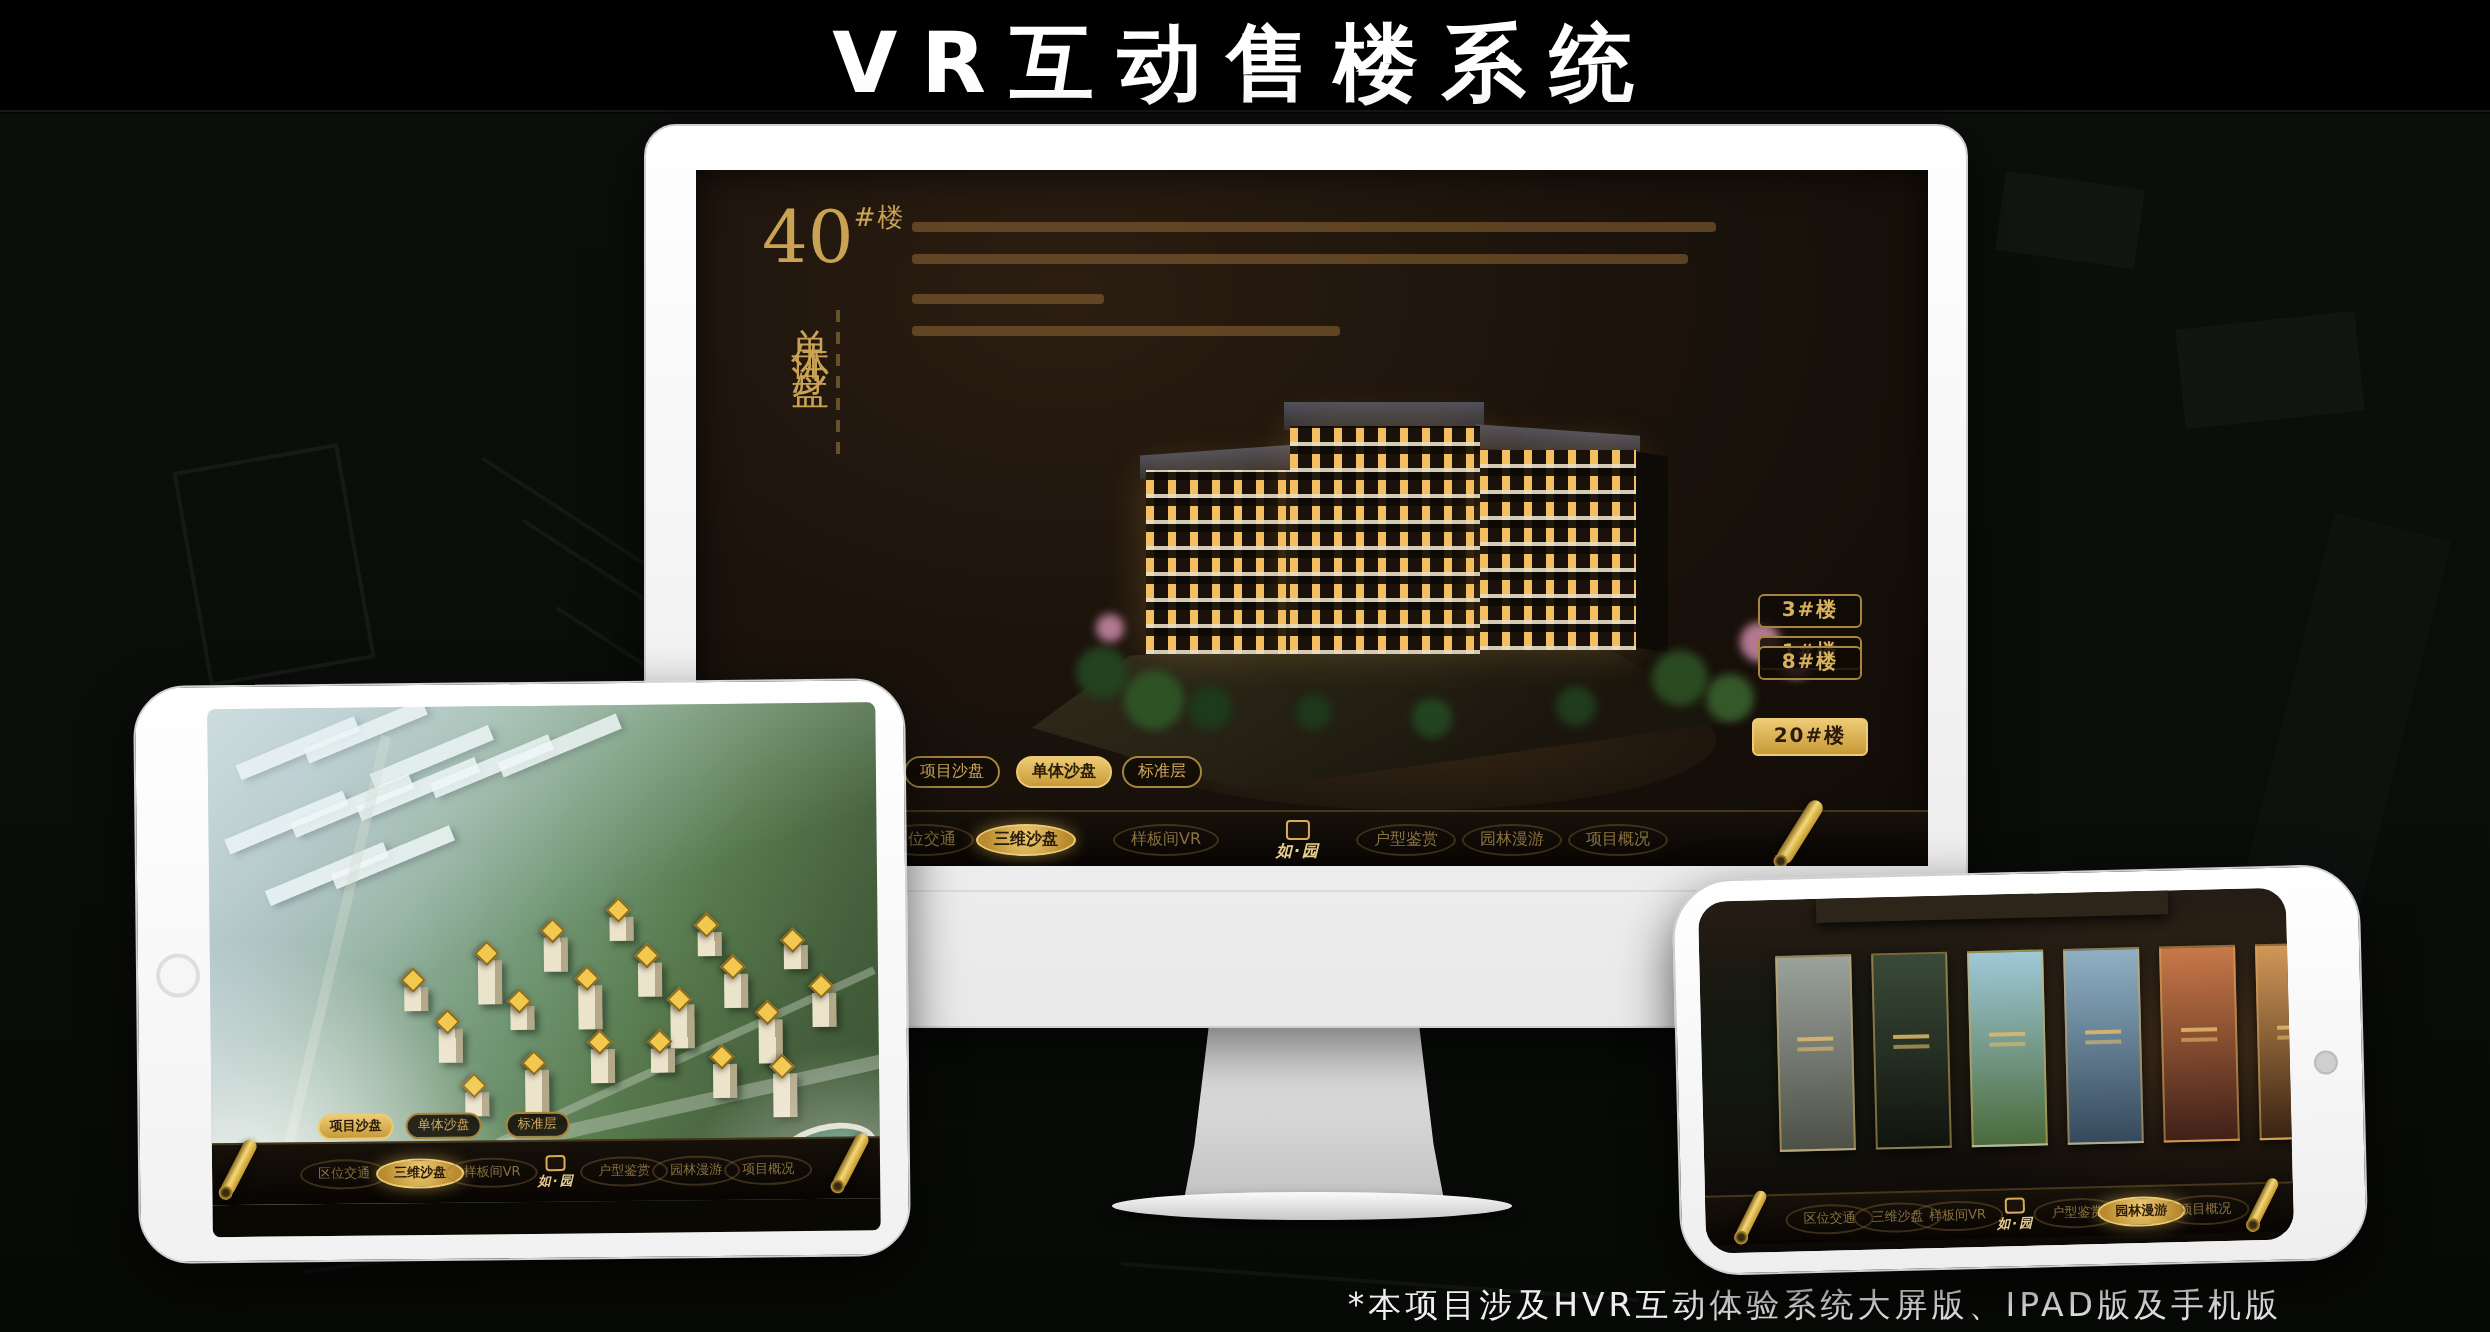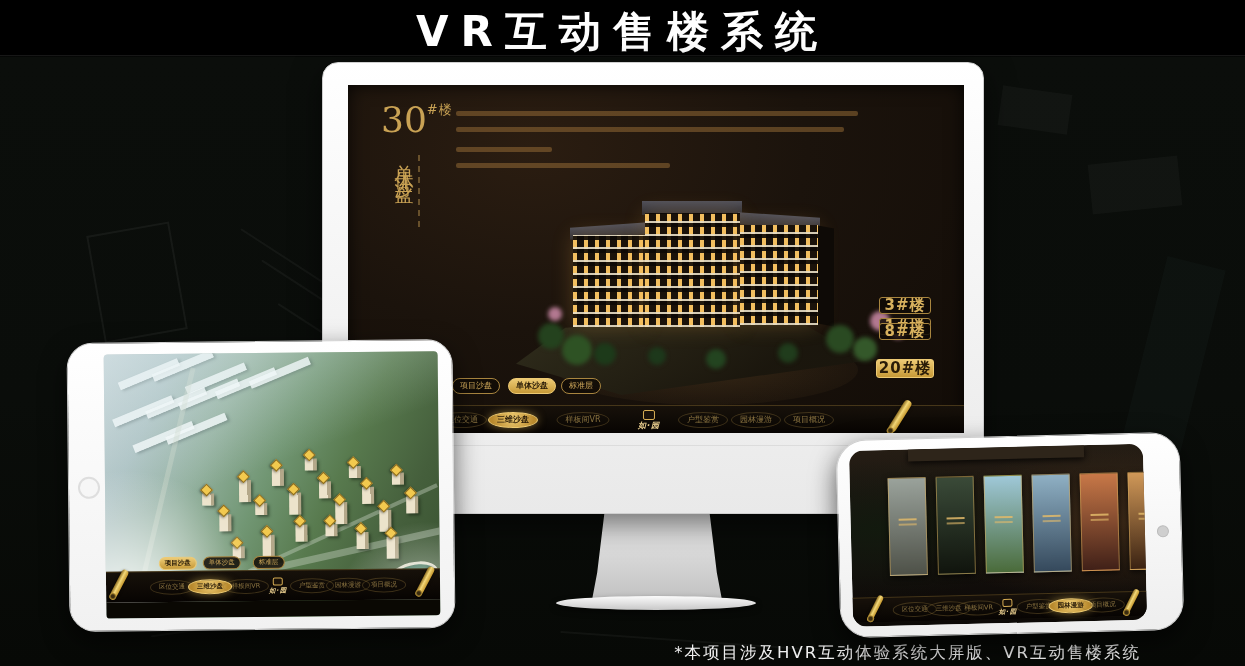--- a/index.html
+++ b/index.html
@@ -89,21 +89,21 @@
     position:absolute;left:44px;top:64px;writing-mode:vertical-rl;
     font-family:"DejaVu Serif","Liberation Serif",serif;
     font-size:19px;letter-spacing:7px;color:#c9a254;
   }
   .vert-dashes{position:absolute;left:70px;top:70px;width:2px;}
   .vert-dashes i{display:block;width:2px;height:6px;margin-bottom:5px;background:rgba(190,150,80,0.45);}
   .desc-line{position:absolute;height:4.5px;border-radius:2px;background:rgba(155,112,55,0.5);}
   .floor-btn{
     position:absolute;left:531px;width:50px;height:15px;border-radius:3px;
     border:1px solid #a8853f;background:rgba(16,11,6,0.85);color:#d8b15e;
-    font-size:15px;font-weight:bold;text-align:center;line-height:15px;letter-spacing:1px;
+    font-size:10px;font-weight:bold;text-align:center;line-height:15px;letter-spacing:1px;
   }
   .floor-btn.active{
     left:528px;width:56px;height:17px;line-height:17px;
     background:linear-gradient(180deg,#edca74,#c79a38);color:#2a1c08;border-color:#edca74;
   }
   
   .platform{
     position:absolute;left:168px;top:228px;width:352px;height:82px;opacity:0.95;
     background:linear-gradient(150deg,#33301e,#1a160d 70%);
     clip-path:polygon(14% 18%,76% 0,100% 58%,30% 100%,0 62%);
@@ -185,29 +185,29 @@
 <div class="bg-line" style="left:232px;top:258px;width:110px;transform:rotate(33deg);"></div>
 <div class="bg-line" style="left:252px;top:292px;width:120px;transform:rotate(33deg);"></div>
 <div class="bg-line" style="left:270px;top:330px;width:100px;transform:rotate(33deg);"></div>
 <div class="bg-line" style="left:150px;top:620px;width:220px;transform:rotate(-8deg);"></div>
 <div class="bg-line" style="left:560px;top:640px;width:260px;transform:rotate(4deg);"></div>
 <div class="bg-block" style="left:1000px;top:90px;width:70px;height:40px;transform:rotate(8deg);"></div>
 <div class="bg-block" style="left:1090px;top:160px;width:90px;height:50px;transform:rotate(-6deg);"></div>
 <div class="bg-block" style="left:1140px;top:260px;width:60px;height:220px;transform:rotate(14deg);background:rgba(110,150,160,0.04);"></div>
 
 <div class="page-title">VR互动售楼系统</div>
-<div class="footnote">*本项目涉及HVR互动体验系统大屏版、VR互动售楼系统</div>
+<div class="footnote">*本项目涉及HVR互动体验系统大屏版、IPAD版及手机版</div>
 
 <div class="abs stand-neck"></div>
 <div class="abs stand-base"></div>
 <div class="abs monitor-frame">
   <div class="monitor-seam"></div>
   <div class="monitor-screen">
 
-    <div class="headline-num"><span>30</span><span class="headline-suffix">#楼</span></div>
+    <div class="headline-num"><span>40</span><span class="headline-suffix">#楼</span></div>
     <div class="headline-vert">单体沙盘</div>
     <div class="vert-dashes">
         <i></i>
         <i></i>
         <i></i>
         <i></i>
         <i></i>
         <i></i>
         <i></i>
       </div>

